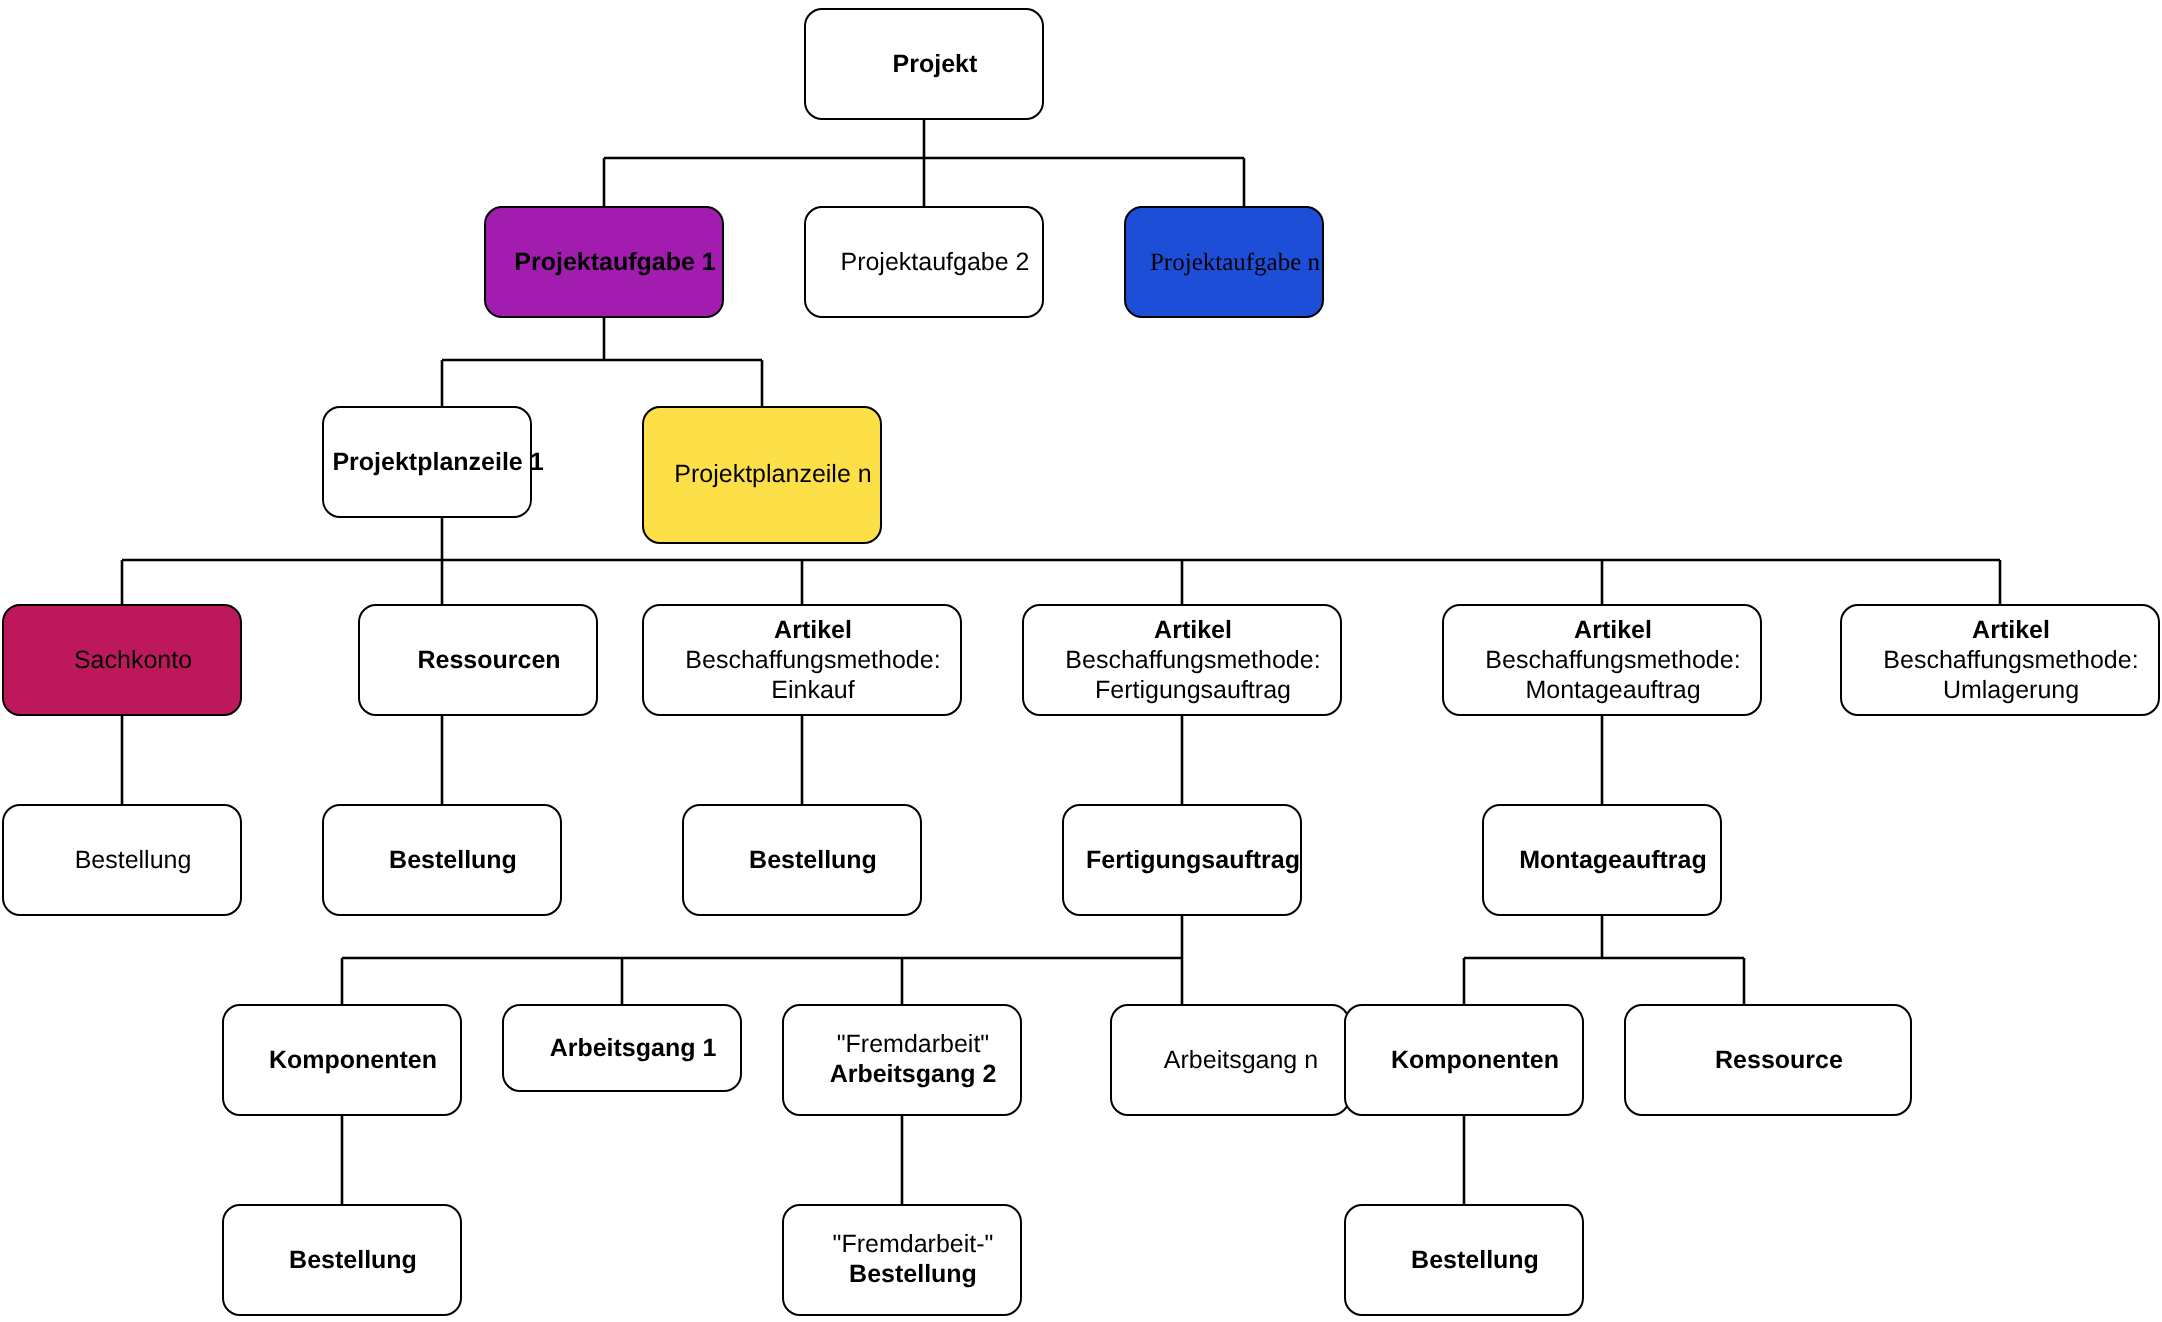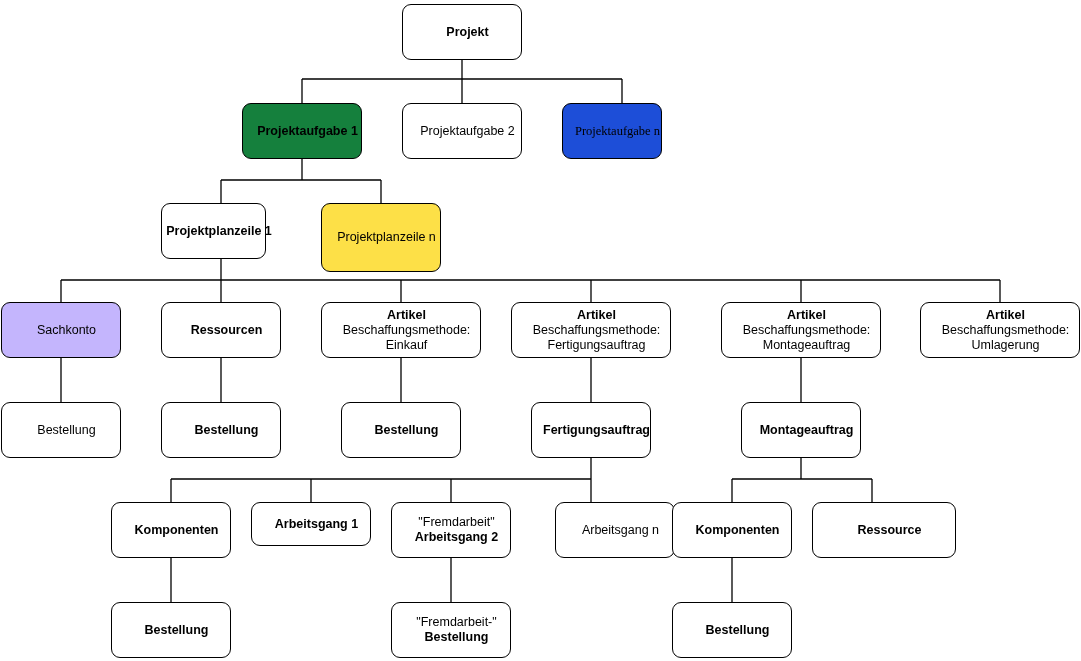--- a/index.html
+++ b/index.html
@@ -89,39 +89,39 @@
       <line x1="732" y1="479" x2="732" y2="502" stroke="#000000"></line>
       <line x1="872" y1="479" x2="872" y2="502" stroke="#000000"></line>
       <line x1="171" y1="558" x2="171" y2="602" stroke="#000000"></line>
       <line x1="451" y1="558" x2="451" y2="602" stroke="#000000"></line>
       <line x1="732" y1="558" x2="732" y2="602" stroke="#000000"></line>
     </svg>
   <div id="nodes">
       <div class="node" style="left: 402px; top: 4px; width: 120px; height: 56px; background: rgb(255, 255, 255); border-color: rgb(0, 0, 0); color: rgb(0, 0, 0);">
         <span class="line bold">Projekt</span>
       </div>
-      <div class="node" style="left: 242px; top: 103px; width: 120px; height: 56px; background: #15803d; border-color: rgb(0, 0, 0); color: rgb(0, 0, 0);">
+      <div class="node" style="left: 242px; top: 103px; width: 120px; height: 56px; background: #a21caf; border-color: rgb(0, 0, 0); color: rgb(0, 0, 0);">
         <span class="line bold">Projektaufgabe 1</span>
       </div>
       <div class="node" style="left: 402px; top: 103px; width: 120px; height: 56px; background: rgb(255, 255, 255); border-color: rgb(0, 0, 0); color: rgb(0, 0, 0);">
         <span class="line">Projektaufgabe 2</span>
       </div>
       <div class="node" style="left: 562px; top: 103px; width: 100px; height: 56px; background: #1d4ed8; border-color: rgb(0, 0, 0); color: rgb(0, 0, 0); font-family: Liberation Serif, serif;">
         <span class="line">Projektaufgabe n</span>
       </div>
       <div class="node" style="left: 161px; top: 203px; width: 105px; height: 56px; background: rgb(255, 255, 255); border-color: rgb(0, 0, 0); color: rgb(0, 0, 0); text-align: center;">
         <span class="line bold">Projektplanzeile 1</span>
       </div>
       <div class="node" style="left: 321px; top: 203px; width: 120px; height: 69px; background: #fde047; border-color: rgb(0, 0, 0); color: rgb(0, 0, 0);">
         <span class="line">Projektplanzeile n</span>
       </div>
-      <div class="node" style="left: 1px; top: 302px; width: 120px; height: 56px; background: #c4b5fd; border-color: rgb(0, 0, 0); color: rgb(0, 0, 0);">
+      <div class="node" style="left: 1px; top: 302px; width: 120px; height: 56px; background: #be185d; border-color: rgb(0, 0, 0); color: rgb(0, 0, 0);">
         <span class="line">Sachkonto</span>
       </div>
-      <div class="node" style="left: 161px; top: 302px; width: 120px; height: 56px; background: rgb(255, 255, 255); border-color: rgb(0, 0, 0); color: rgb(0, 0, 0);">
+      <div class="node" style="left: 179px; top: 302px; width: 120px; height: 56px; background: rgb(255, 255, 255); border-color: rgb(0, 0, 0); color: rgb(0, 0, 0);">
         <span class="line bold">Ressourcen</span>
       </div>
       <div class="node" style="left: 321px; top: 302px; width: 160px; height: 56px; background: rgb(255, 255, 255); border-color: rgb(0, 0, 0); color: rgb(0, 0, 0);">
         <span class="line bold">Artikel</span>
         <span class="line">Beschaffungsmethode:</span>
         <span class="line">Einkauf</span>
       </div>
       <div class="node" style="left: 511px; top: 302px; width: 160px; height: 56px; background: rgb(255, 255, 255); border-color: rgb(0, 0, 0); color: rgb(0, 0, 0);">
         <span class="line bold">Artikel</span>
         <span class="line">Beschaffungsmethode:</span>

